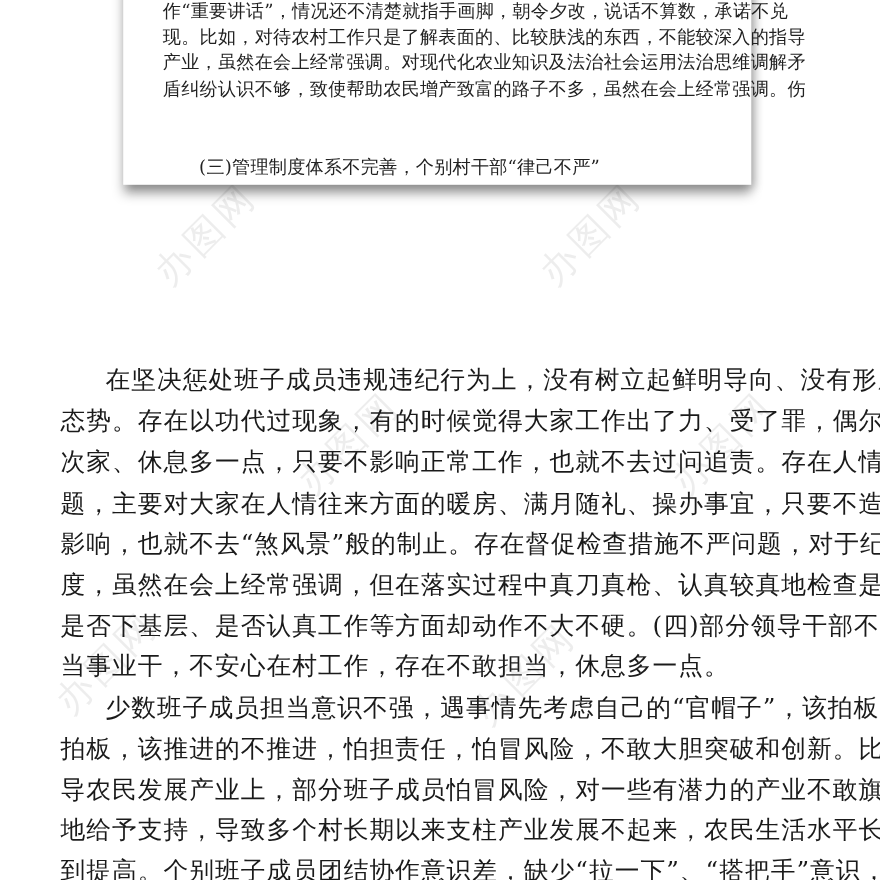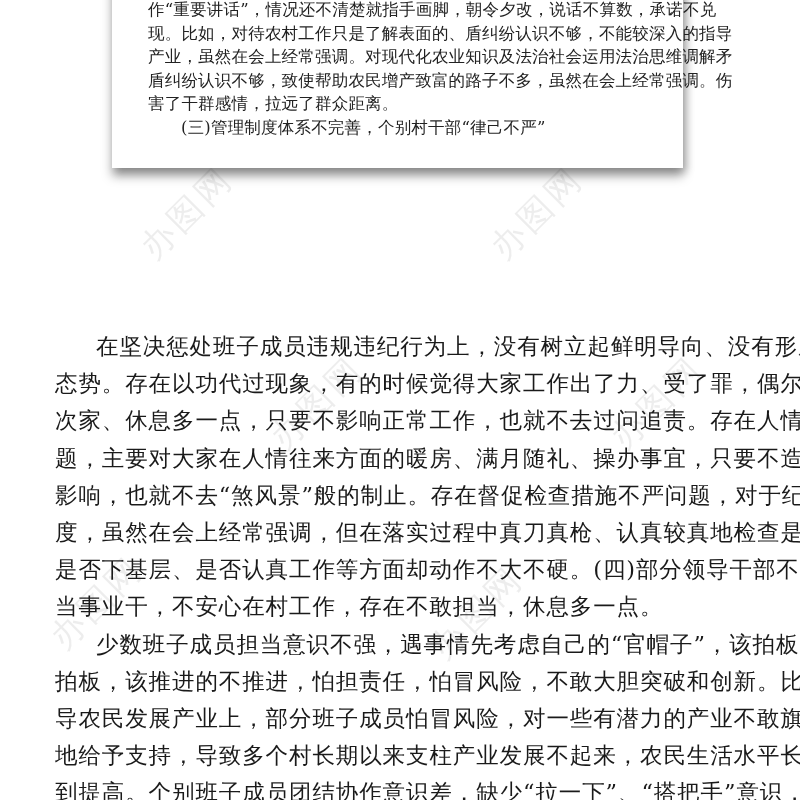--- a/index.html
+++ b/index.html
@@ -15,21 +15,21 @@
       background: #ffffff;
       box-shadow: 0 8px 10px rgba(0,0,0,0.35), 4px 4px 8px rgba(0,0,0,0.2);
     }
     .card-lines {
       position: absolute; left: 36px; top: 18px; width: 500px;
     }
     .card-line {
       font-size: 16.5px; line-height: 23.5px; height: 23.5px;
       white-space: nowrap; letter-spacing: 0.2px; color: #222;
     }
-    .card-line.indent { padding-left: 33px; }
+    .card-line.indent { padding-left: 33px; margin-top: 48px; }
     .body-lines {
       position: absolute; left: 55px; top: 328px; width: 700px;
     }
     .body-line {
       font-size: 22.5px; line-height: 37.2px; height: 37.2px;
       white-space: nowrap; letter-spacing: 0.9px; color: #1a1a1a;
     }
     .body-line.indent { padding-left: 41px; }
     .watermark {
       position: absolute; font-family: "DejaVu Sans", sans-serif;
@@ -44,24 +44,23 @@
 <div class="watermark" style="left:130px; top:190px;">办图网</div>
 <div class="watermark" style="left:480px; top:190px;">办图网</div>
 <div class="watermark" style="left:260px; top:380px;">办图网</div>
 <div class="watermark" style="left:600px; top:380px;">办图网</div>
 <div class="watermark" style="left:40px; top:580px;">办图网</div>
 <div class="watermark" style="left:420px; top:590px;">办图网</div>
 
 <div class="card">
   <div class="card-lines">
     <div class="card-line">作“重要讲话”，情况还不清楚就指手画脚，朝令夕改，说话不算数，承诺不兑</div>
-    <div class="card-line">现。比如，对待农村工作只是了解表面的、盾纠纷认识不够，不能较深入的指导</div>
+    <div class="card-line">现。比如，对待农村工作只是了解表面的、比较肤浅的东西，不能较深入的指导</div>
     <div class="card-line">产业，虽然在会上经常强调。对现代化农业知识及法治社会运用法治思维调解矛</div>
     <div class="card-line">盾纠纷认识不够，致使帮助农民增产致富的路子不多，虽然在会上经常强调。伤</div>
-    <div class="card-line">害了干群感情，拉远了群众距离。</div>
     <div class="card-line indent">(三)管理制度体系不完善，个别村干部“律己不严”</div>
   </div>
 </div>
 
 <div class="body-lines">
   <div class="body-line indent">在坚决惩处班子成员违规违纪行为上，没有树立起鲜明导向、没有形成高压</div>
   <div class="body-line">态势。存在以功代过现象，有的时候觉得大家工作出了力、受了罪，偶尔早回一</div>
   <div class="body-line">次家、休息多一点，只要不影响正常工作，也就不去过问追责。存在人情宽恕问</div>
   <div class="body-line">题，主要对大家在人情往来方面的暖房、满月随礼、操办事宜，只要不造成恶劣</div>
   <div class="body-line">影响，也就不去“煞风景”般的制止。存在督促检查措施不严问题，对于纪律制</div>

